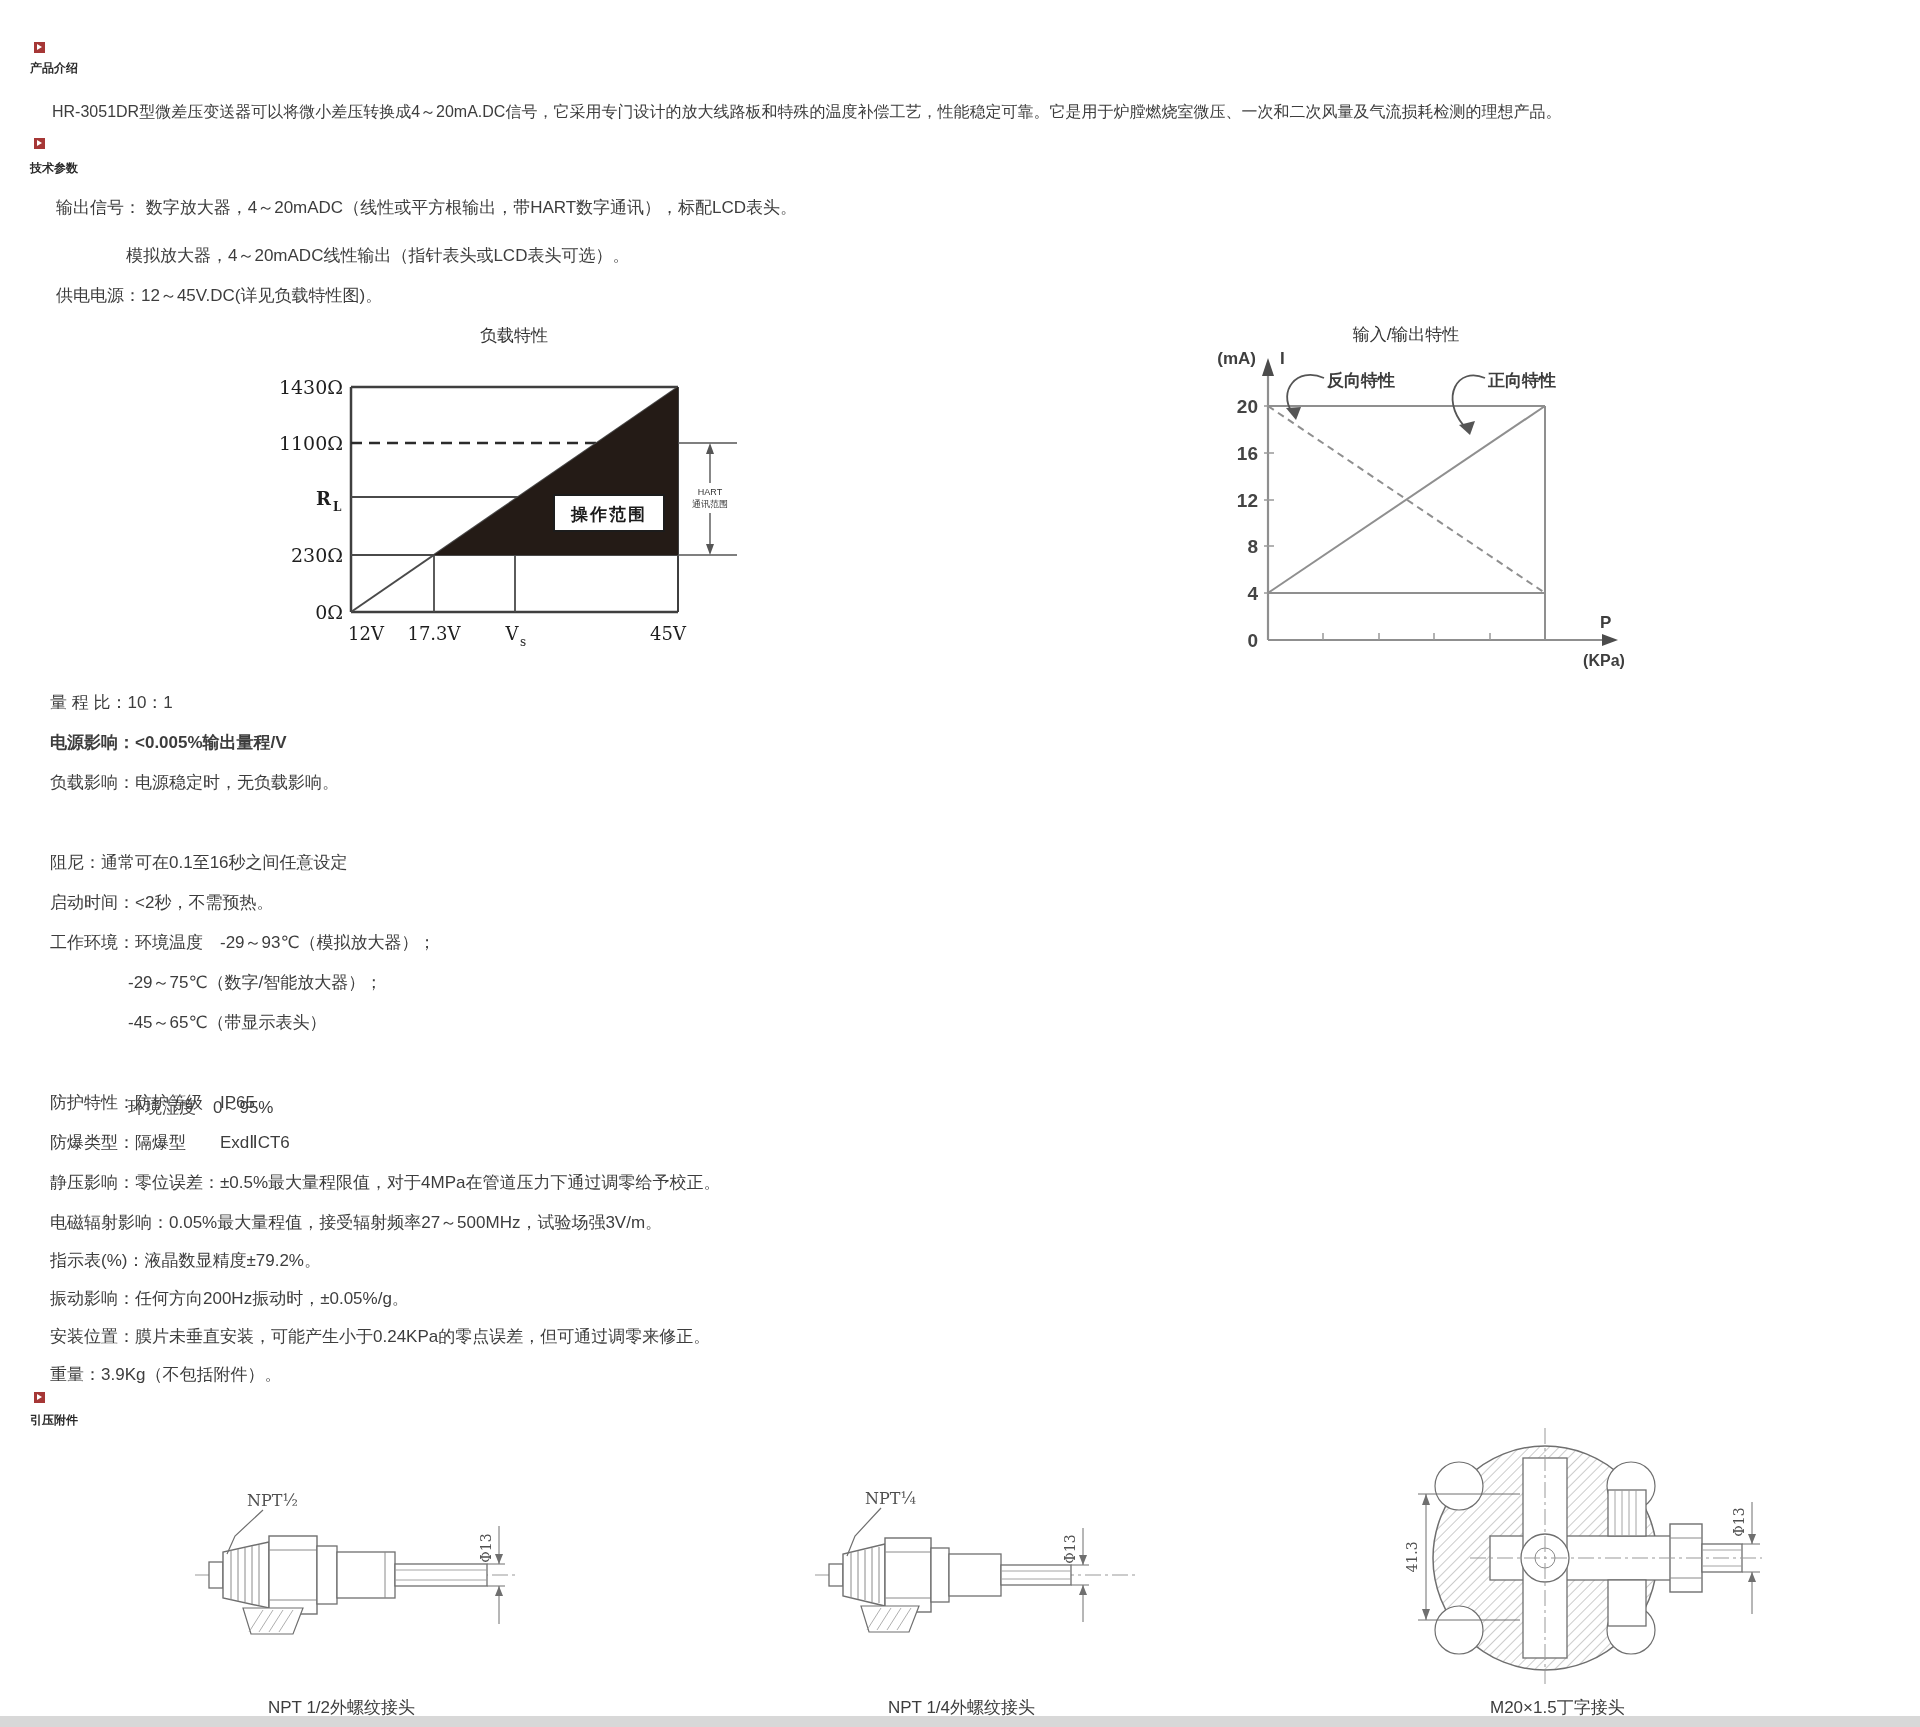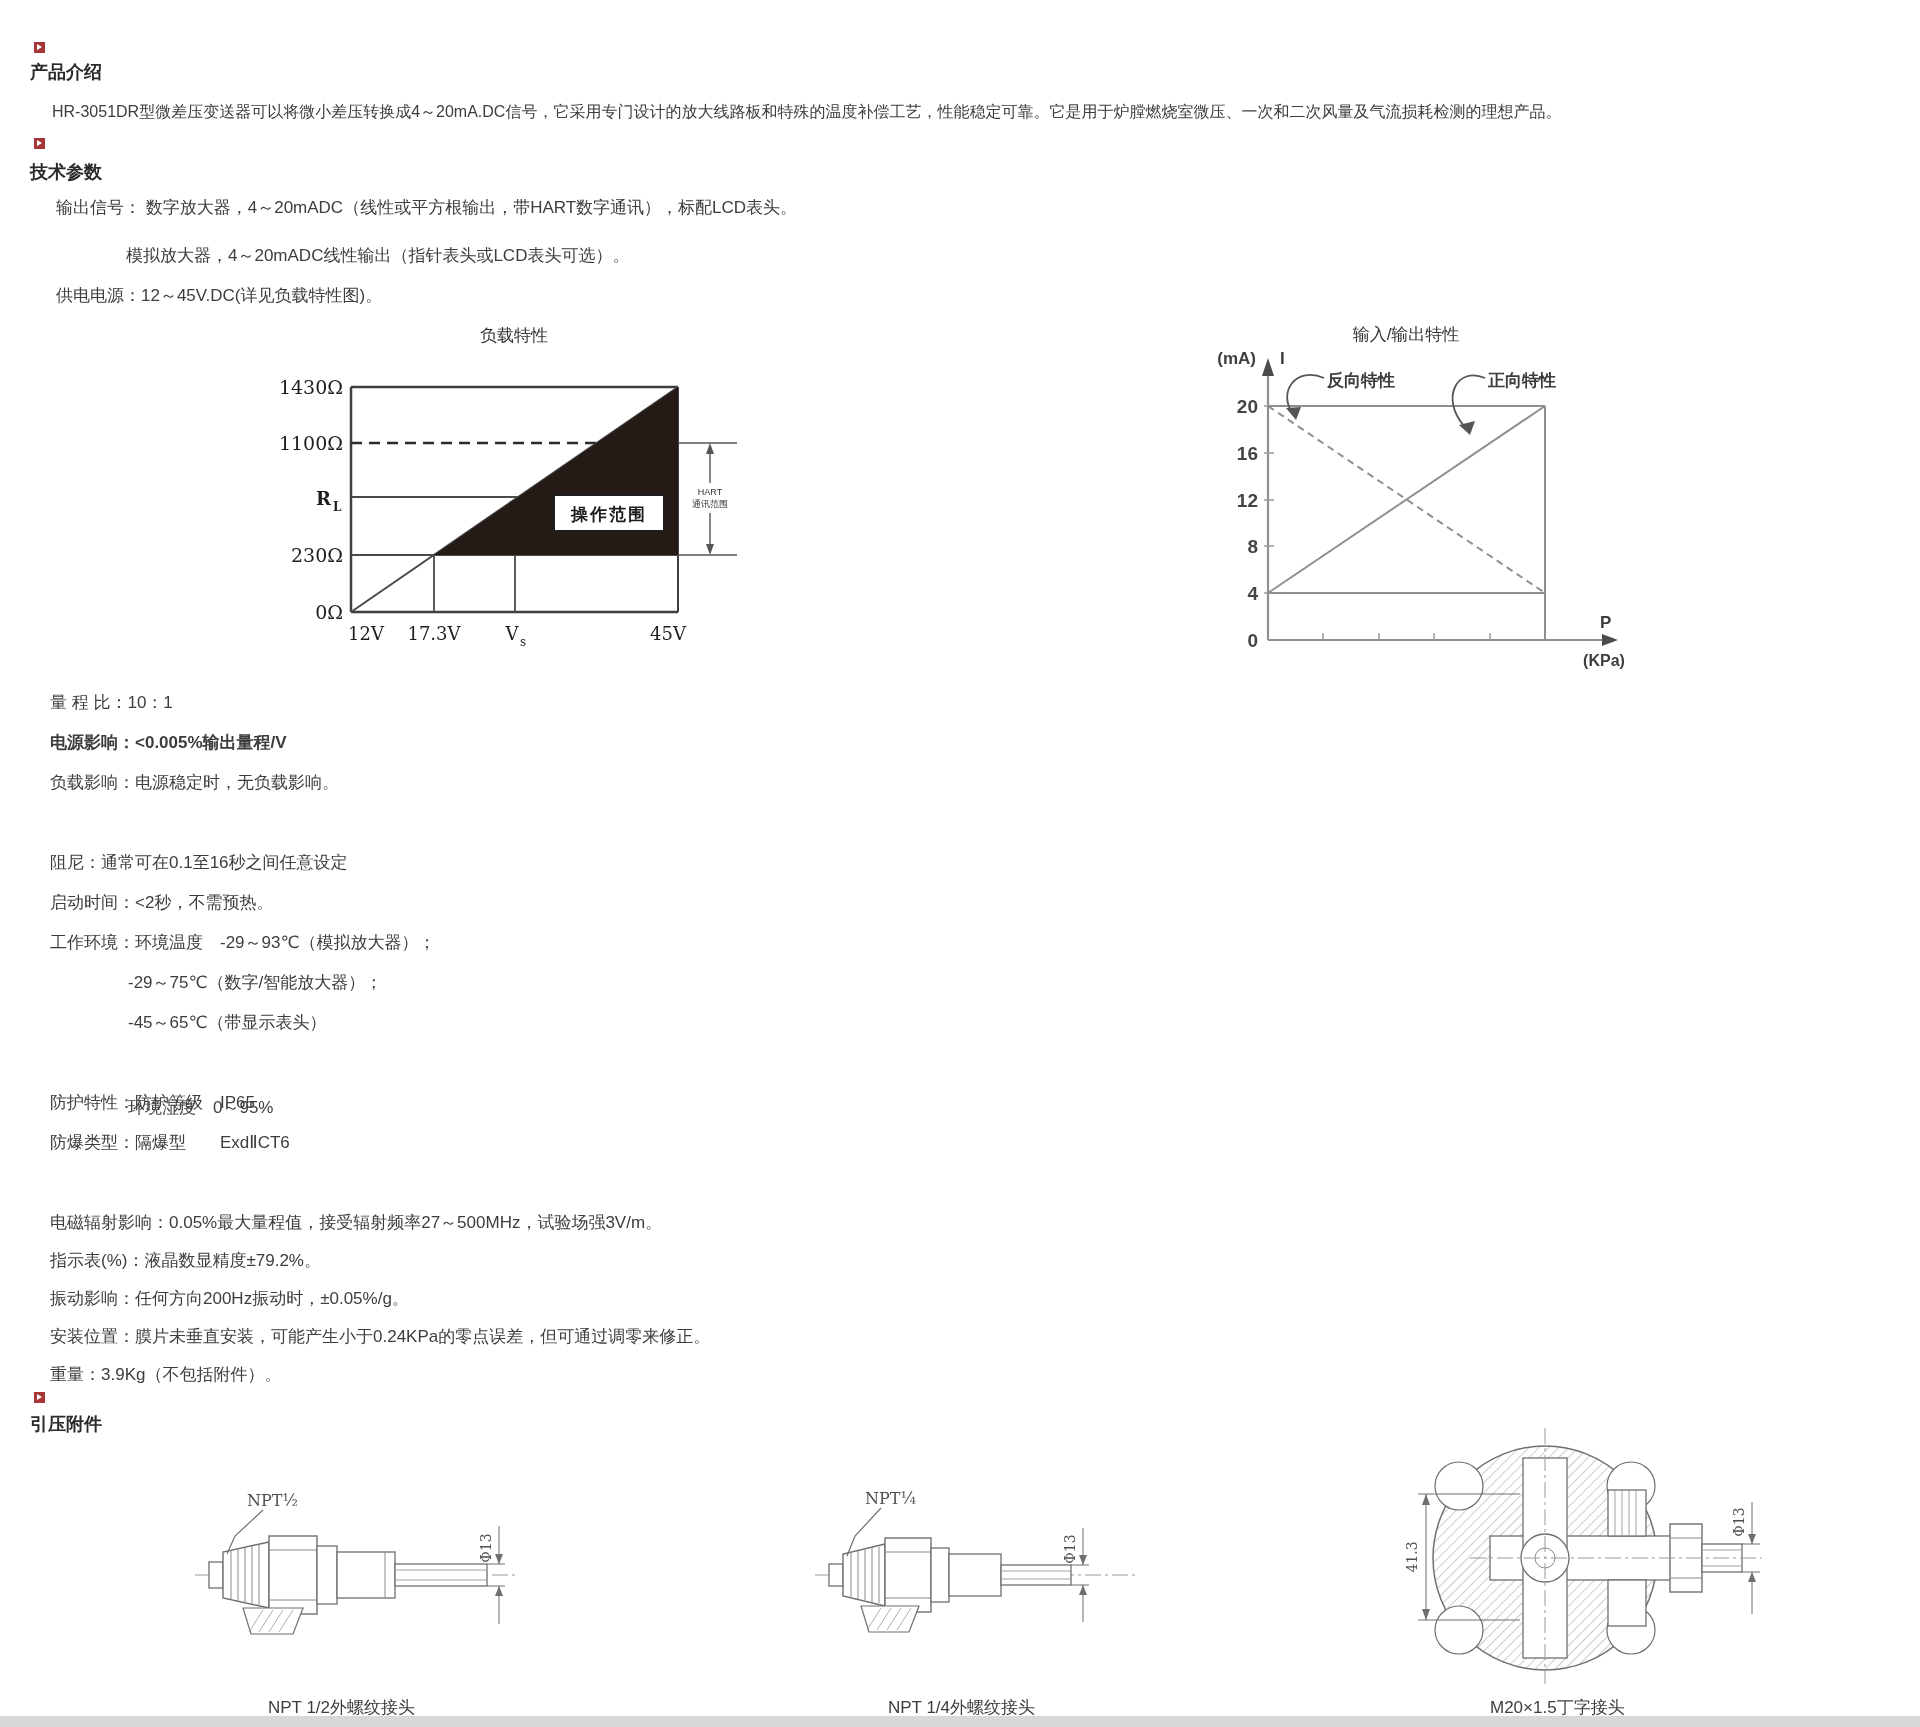--- a/index.html
+++ b/index.html
@@ -2,21 +2,21 @@
 <html><head>
 <meta charset="utf-8">
 <style>
   html,body{margin:0;padding:0;}
   body{width:1920px;height:1727px;background:#ffffff;position:relative;
        font-family:"Liberation Sans","DejaVu Sans",sans-serif;color:#3d3d3d;}
   #page{position:absolute;left:0;top:0;width:1920px;height:1727px;background:#fff;overflow:hidden;}
   .marker{position:absolute;width:11px;height:11px;background:#a63736;}
   .marker::after{content:"";position:absolute;left:3px;top:2px;
        border-left:5px solid #fff;border-top:3px solid transparent;border-bottom:3px solid transparent;}
-  .h1{position:absolute;font-size:18px;font-weight:bold;color:#2a2a2a;white-space:nowrap;}
+  .h1{position:absolute;font-size:12px;font-weight:bold;color:#2a2a2a;white-space:nowrap;}
   .line{position:absolute;font-size:17px;color:#3d3d3d;white-space:nowrap;}
   .intro-body{font-size:16px;}
   .caption{position:absolute;font-size:17px;color:#3d3d3d;white-space:nowrap;}
   .chart{position:absolute;}
   svg text{font-family:"Liberation Sans","DejaVu Sans",sans-serif;}
   .serif{font-family:"DejaVu Serif","Liberation Serif",serif;}
   .footer-bar{position:absolute;left:0;top:1716px;width:1920px;height:11px;background:#d8d8d8;}
 </style>
 </head>
 <body>
@@ -127,20 +127,21 @@
   <div class="line" style="left:50px;top:731px;font-weight:bold;">电源影响：&lt;0.005%输出量程/V</div>
   <div class="line" style="left:50px;top:771px;">负载影响：电源稳定时，无负载影响。</div>
   <div class="line" style="left:50px;top:851px;">阻尼：通常可在0.1至16秒之间任意设定</div>
   <div class="line" style="left:50px;top:891px;">启动时间：&lt;2秒，不需预热。</div>
   <div class="line" style="left:50px;top:931px;">工作环境：环境温度　-29～93℃（模拟放大器）；</div>
   <div class="line" style="left:128px;top:971px;">-29～75℃（数字/智能放大器）；</div>
   <div class="line" style="left:128px;top:1011px;">-45～65℃（带显示表头）</div>
   <div class="line" style="left:128px;top:1051px;margin-top:45px;">环境湿度　0～95%</div>
   <div class="line" style="left:50px;top:1091px;">防护特性：防护等级　IP65</div>
   <div class="line" style="left:50px;top:1131px;">防爆类型：隔爆型　　ExdⅡCT6</div>
+  <div class="line" style="left:50px;top:1171px;">静压影响：零位误差：±0.5%最大量程限值，对于4MPa在管道压力下通过调零给予校正。</div>
   <div class="line" style="left:50px;top:1211px;">电磁辐射影响：0.05%最大量程值，接受辐射频率27～500MHz，试验场强3V/m。</div>
   <div class="line" style="left:50px;top:1249px;">指示表(%)：液晶数显精度±79.2%。</div>
   <div class="line" style="left:50px;top:1287px;">振动影响：任何方向200Hz振动时，±0.05%/g。</div>
   <div class="line" style="left:50px;top:1325px;">安装位置：膜片未垂直安装，可能产生小于0.24KPa的零点误差，但可通过调零来修正。</div>
   <div class="line" style="left:50px;top:1363px;">重量：3.9Kg（不包括附件）。</div>
 
   <span class="marker" style="left:34px;top:1392px;"></span>
   <div class="h1" style="left:30px;top:1412px;">引压附件</div>
 
   <div class="chart" style="left:185px;top:1478px;width:340px;height:185px;">

